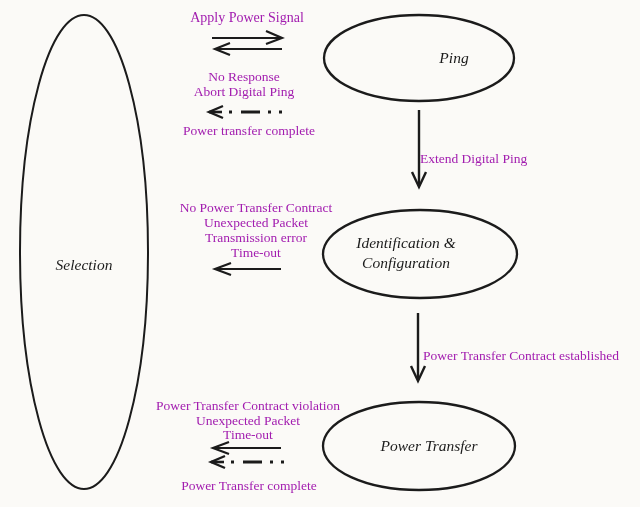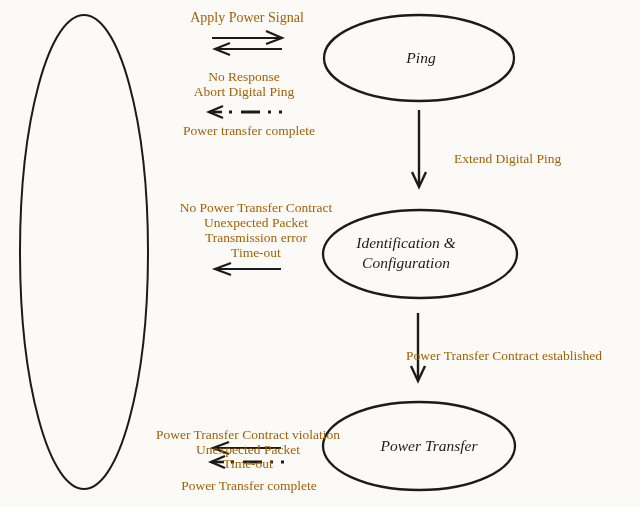--- a/index.html
+++ b/index.html
@@ -20,21 +20,21 @@
     left: 0;
     top: 0;
     width: 640px;
     height: 507px;
   }
   .lbl {
     position: absolute;
     white-space: pre-line;
     font-size: 13.5px;
     line-height: 15px;
-    color: #a16207;
+    color: #a21caf;
   }
   .center {
     text-align: center;
   }
   .state-label {
     position: absolute;
     font-style: italic;
     font-size: 15.5px;
     line-height: 20px;
     text-align: center;
@@ -97,40 +97,41 @@
       <polyline points="229,442 213,448 229,454"></polyline>
     </g>
 
     <g stroke="#1b1b1b" fill="none">
       <polyline points="225,456 211,462 225,468" stroke-width="2.4"></polyline>
       <path d="M211 462 h13" stroke-width="2.6"></path>
       <path d="M231 462 h3 M243 462 h19 M270 462 h3 M281 462 h3" stroke-width="3"></path>
     </g>
   </svg>
 
-  <div class="state-label" style="left:323px; top:48px; width:196px;">Ping</div>
+  <div class="state-label" style="left:19px; top:255px; width:130px;">Selection</div>
+  <div class="state-label" style="left:323px; top:48px; width:196px;padding-left:33px;">Ping</div>
   <div class="state-label" style="left:323px; top:233px; width:166px;">Identification &amp;
 Configuration</div>
   <div class="state-label" style="left:323px; top:436px; width:212px;">Power Transfer</div>
 
   <div class="lbl center" style="left:167px; top:10px; width:160px; font-size:14px;">Apply Power Signal</div>
 
   <div class="lbl center" style="left:164px; top:69px; width:160px;">No Response
 Abort Digital Ping</div>
 
   <div class="lbl center" style="left:165px; top:123px; width:168px;">Power transfer complete</div>
 
-  <div class="lbl" style="left:454px; top:151px; width:130px;">Extend Digital Ping</div>
+  <div class="lbl" style="left:420px; top:151px; width:130px;">Extend Digital Ping</div>
 
   <div class="lbl center" style="left:166px; top:200px; width:180px;">No Power Transfer Contract
 Unexpected Packet
 Transmission error
 Time-out</div>
 
-  <div class="lbl" style="left:406px; top:348px; width:210px;">Power Transfer Contract established</div>
+  <div class="lbl" style="left:423px; top:348px; width:210px;">Power Transfer Contract established</div>
 
-  <div class="lbl center" style="left:148px; top:399px; width:200px; line-height:14.5px;margin-top:29px;">Power Transfer Contract violation
+  <div class="lbl center" style="left:148px; top:399px; width:200px; line-height:14.5px;">Power Transfer Contract violation
 Unexpected Packet
 Time-out</div>
 
   <div class="lbl center" style="left:165px; top:478px; width:168px;">Power Transfer complete</div>
 
 </div>
 
 </body></html>

